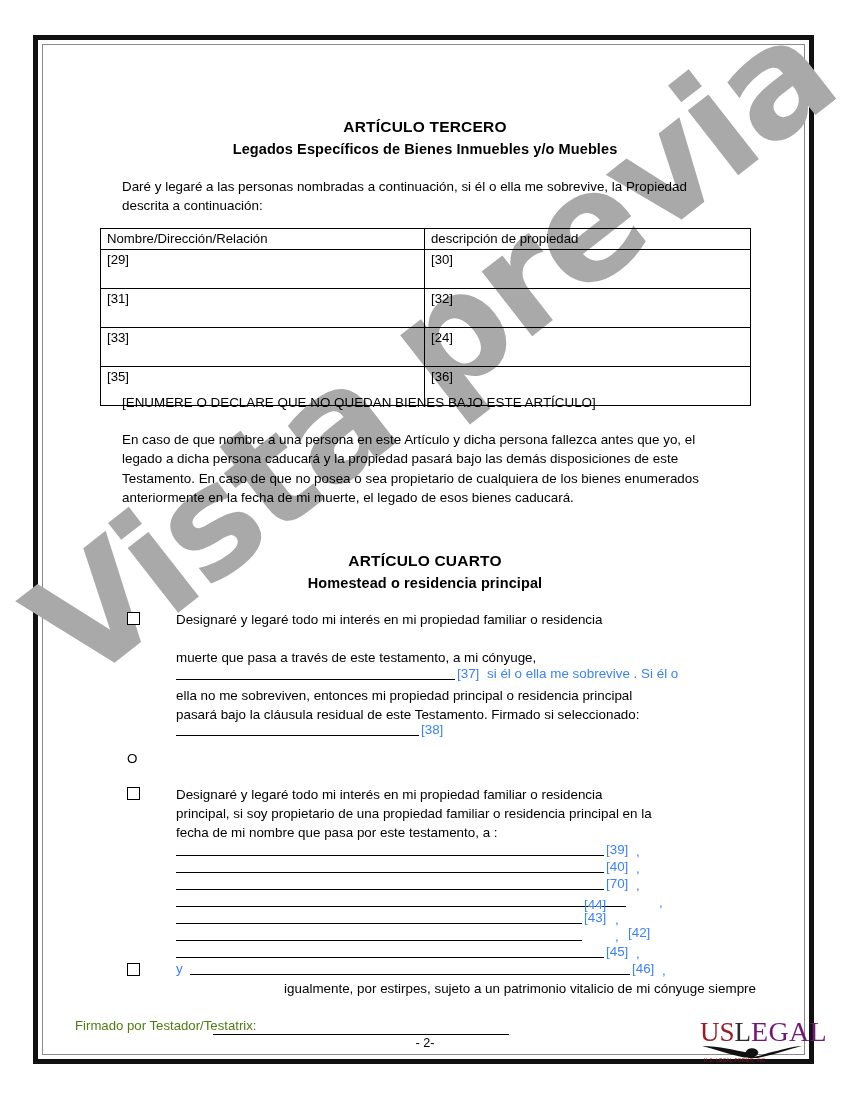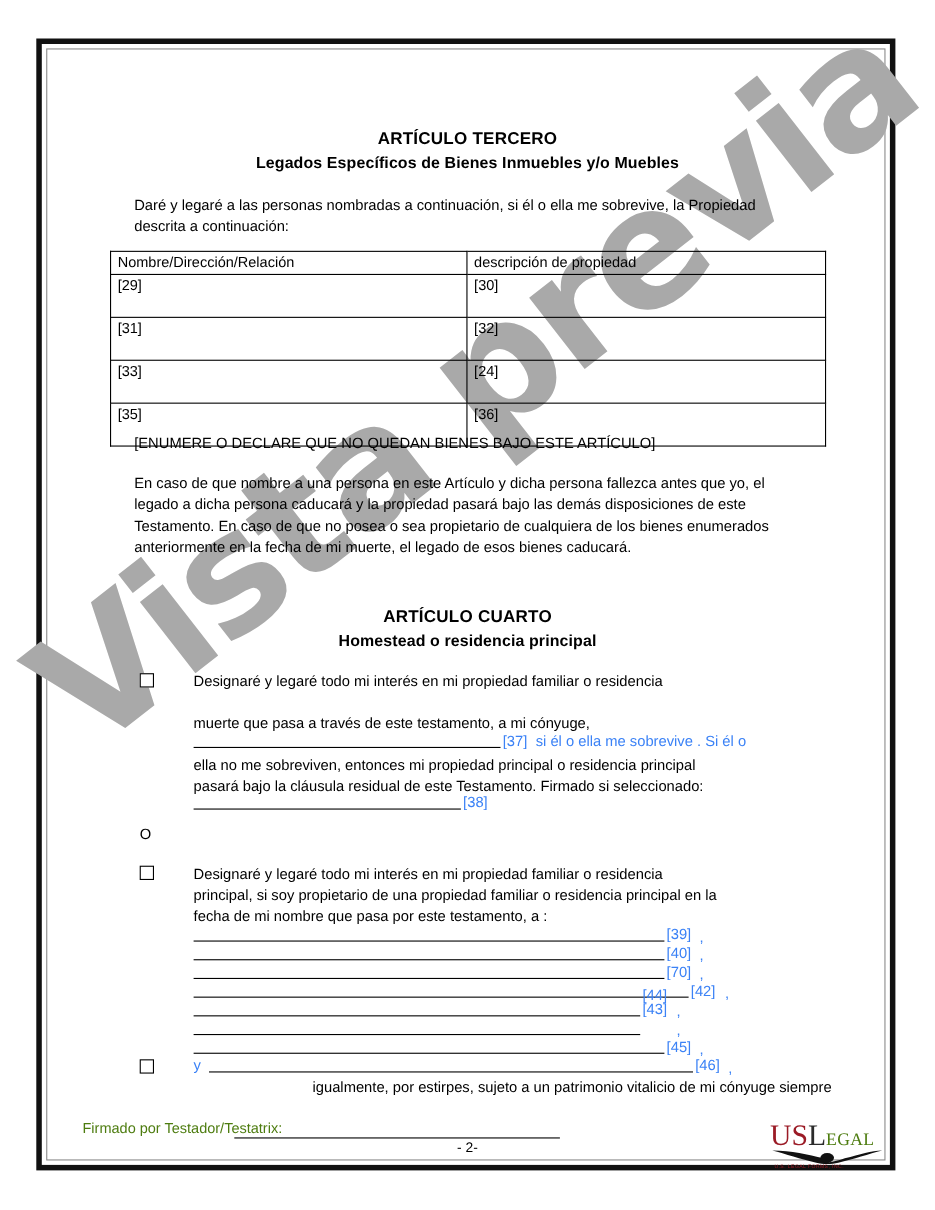--- a/index.html
+++ b/index.html
@@ -168,23 +168,23 @@
     position: absolute;
     left: 0; top: 0;
     font-family: "Liberation Serif", serif;
     font-size: 27px;
     line-height: 28px;
     white-space: nowrap;
   }
   #logo .us { color: #9b1b26; font-weight: 400; }
   #logo .l  { color: #2b2b2b; font-weight: 400; }
   #logo .egal {
-    color: #4d7c0f;
+    color: #701a75;
     font-weight: 400;
-    font-size: 16px;
+    font-size: 28px;
     letter-spacing: .3px;
   }
   #logo .wing { position: absolute; left: 2px; top: 27px; }
   #logo .tagline {
     position: absolute;
     left: 4px; top: 40px;
     font-size: 4.6px;
     letter-spacing: .4px;
     color: #9b1b26;
     white-space: nowrap;
@@ -276,21 +276,21 @@
 
     <div class="rule" style="left:176px; top:872px; width:428px;"></div>
     <div class="tag" style="left:606px; top:857px;">[40]</div>
     <div class="tag" style="left:636px; top:859px;">,</div>
 
     <div class="rule" style="left:176px; top:889px; width:428px;"></div>
     <div class="tag" style="left:606px; top:874px;">[70]</div>
     <div class="tag" style="left:636px; top:876px;">,</div>
 
     <div class="rule" style="left:176px; top:906px; width:450px;"></div>
-    <div class="tag" style="left:628px; top:891px;">[42]</div>
+    <div class="tag" style="left:628px; top:923px;">[42]</div>
     <div class="tag" style="left:659px; top:893px;">,</div>
 
     <div class="rule" style="left:176px; top:923px; width:406px;"></div>
     <div class="tag" style="left:584px; top:908px;">[43]</div>
     <div class="tag" style="left:615px; top:910px;">,</div>
 
     <div class="rule" style="left:176px; top:940px; width:406px;"></div>
     <div class="tag" style="left:584px; top:895px;">[44]</div>
     <div class="tag" style="left:615px; top:927px;">,</div>
 

